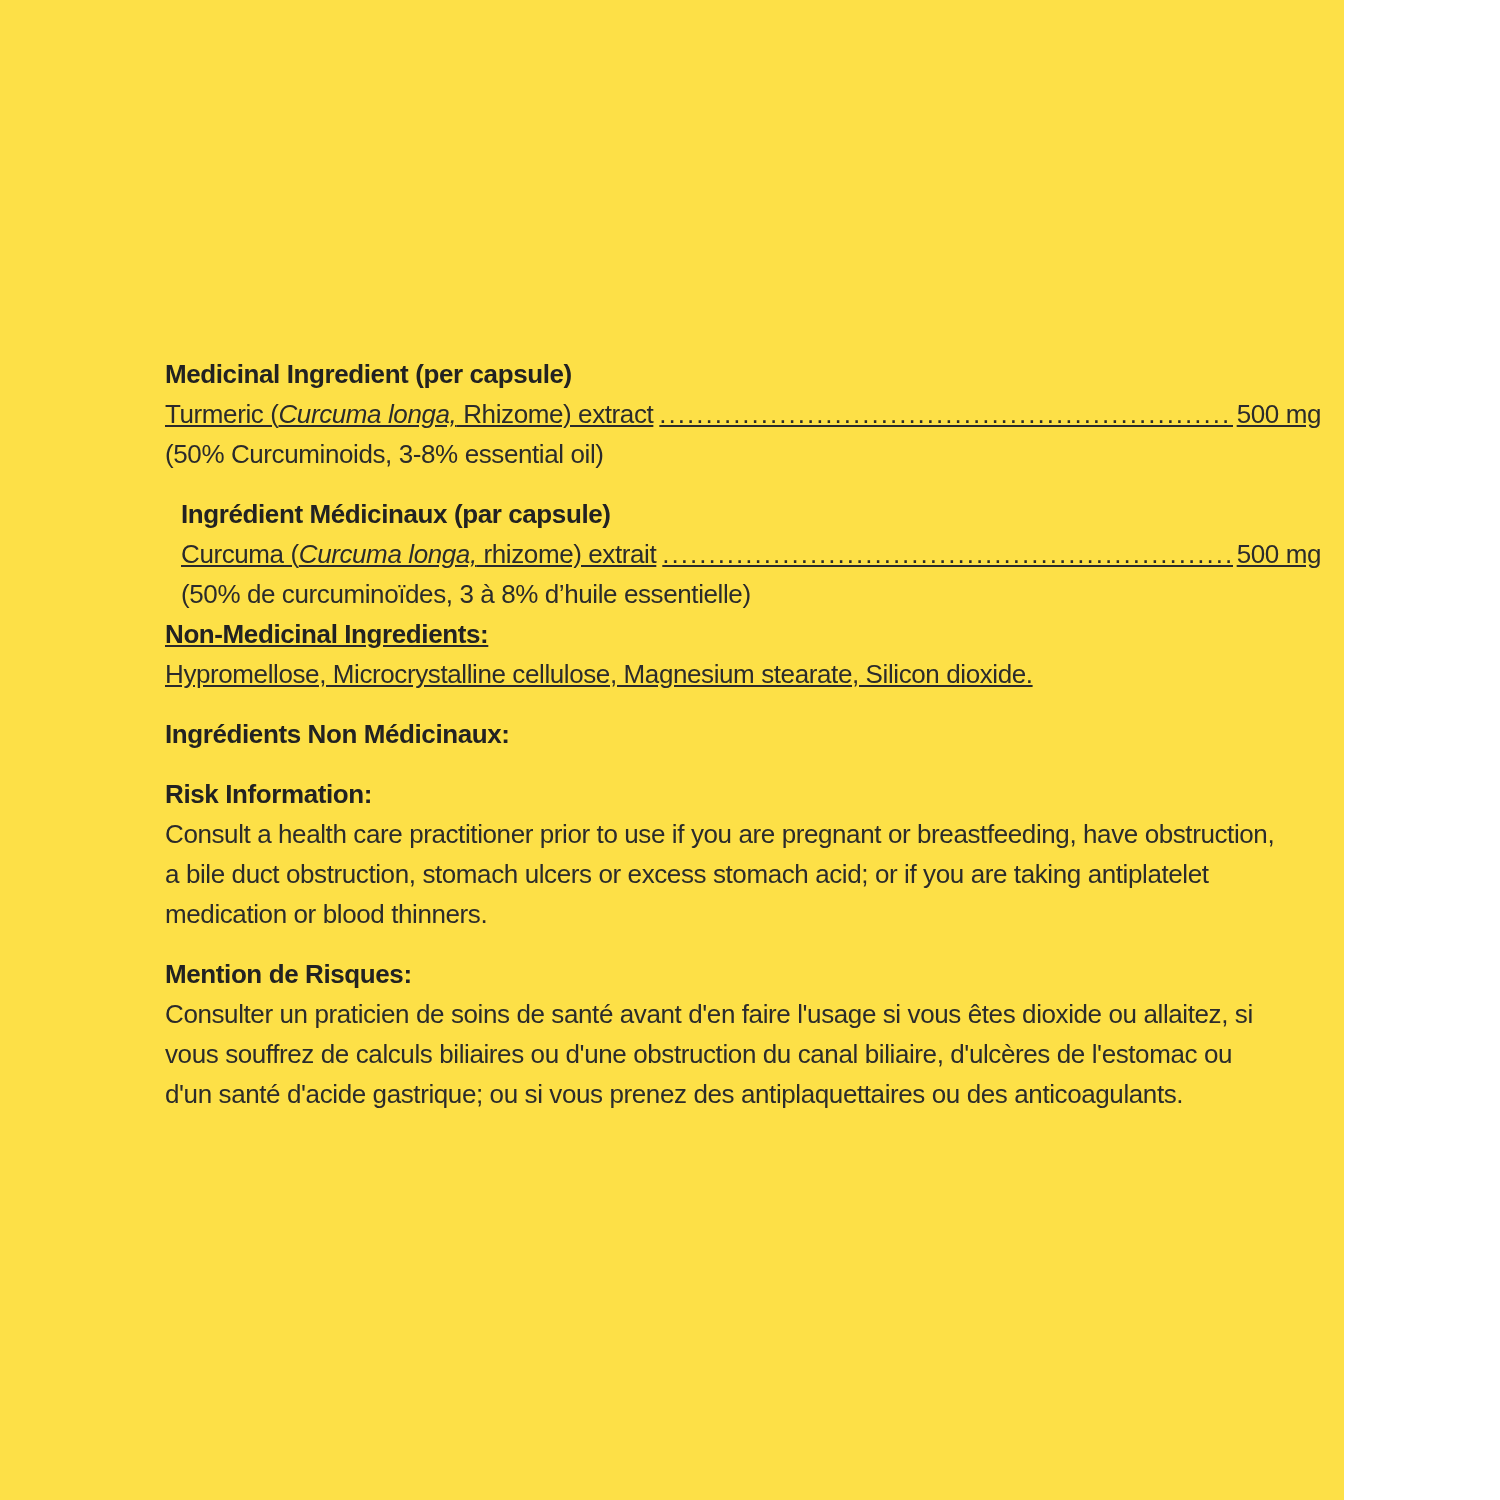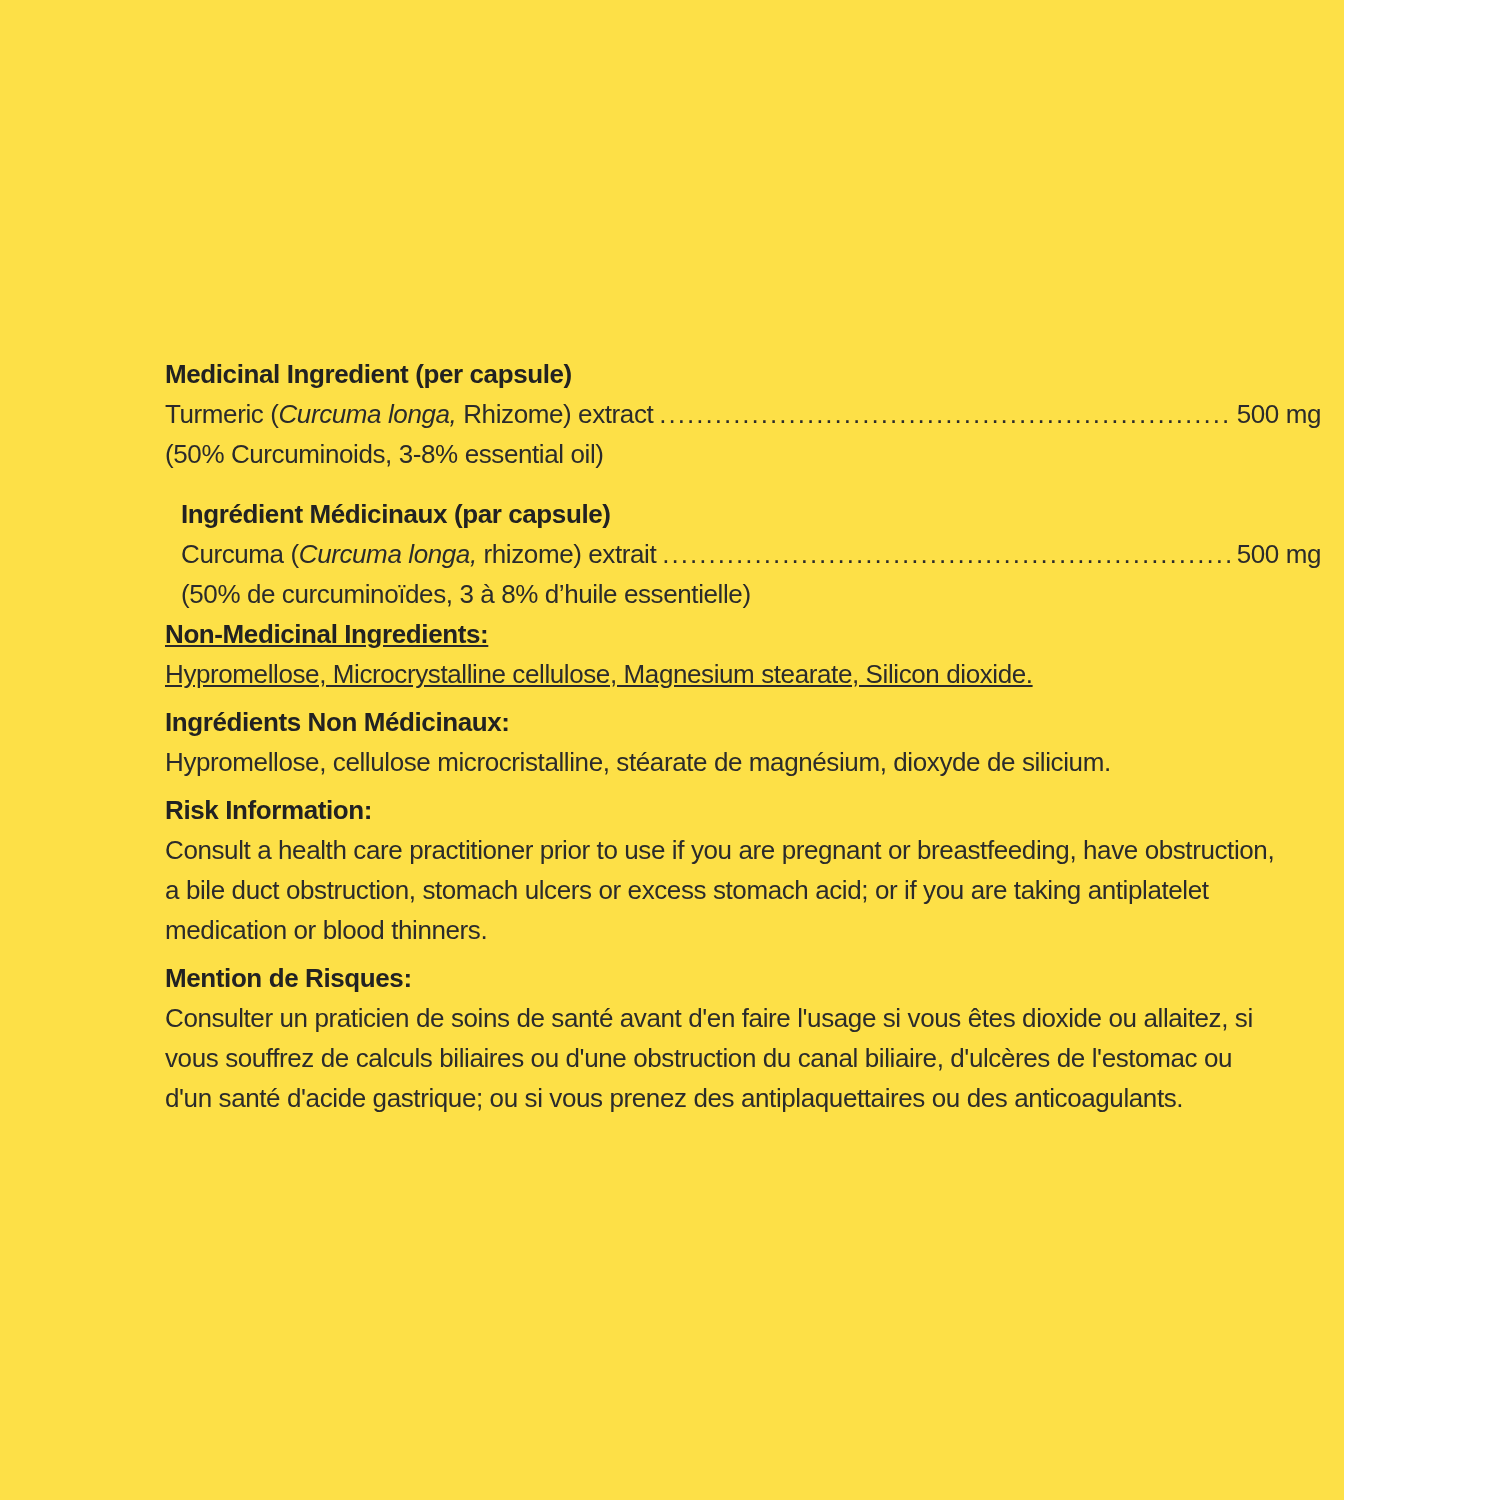--- a/index.html
+++ b/index.html
@@ -14,32 +14,33 @@
   }
   .content {
     position: absolute;
     left: 165px;
     top: 354px;
     width: 1156px;
     font-size: 26px;
     line-height: 40px;
     letter-spacing: -0.4px;
   }
-  .sec { margin-top: 8px; }
+  .sec { margin-top: 20px; }
   .sec.first { margin-top: 0; }
   .sec.mt20 { margin-top: 20px; margin-left: 16px; }
   .sec.mt0 { margin-top: 0; text-decoration: underline; }
   .heading {
     font-weight: bold;
     color: #222222;
   }
   .dotrow {
     display: flex;
     align-items: flex-end;
     white-space: nowrap;
+    text-decoration: underline;
   }
   .dotrow .ing { flex: 0 0 auto; }
   .dotrow .leader {
     flex: 1 1 auto;
     overflow: hidden;
     letter-spacing: 2px;
     margin: 0 4px 0 6px;
   }
   .dotrow .amount { flex: 0 0 auto; }
   .std-line { text-align: left; }
@@ -72,21 +73,20 @@
       <div class="std-line">(50% de curcuminoïdes, 3 à 8% d’huile essentielle)</div>
     </div>
 
     <div class="sec mt0">
       <div class="heading">Non-Medicinal Ingredients:</div>
       <div class="body-text">Hypromellose, Microcrystalline cellulose, Magnesium stearate, Silicon dioxide.</div>
     </div>
 
     <div class="sec">
       <div class="heading">Ingrédients Non Médicinaux:</div>
-      <div class="body-text">Hypromellose, cellulose microcristalline, stéarate de magnésium, dioxyde de silicium.</div>
     </div>
 
     <div class="sec">
       <div class="heading">Risk Information:</div>
       <div class="line">Consult a health care practitioner prior to use if you are pregnant or breastfeeding, have obstruction,</div>
       <div class="line">a bile duct obstruction, stomach ulcers or excess stomach acid; or if you are taking antiplatelet</div>
       <div class="line">medication or blood thinners.</div>
     </div>
 
     <div class="sec">

